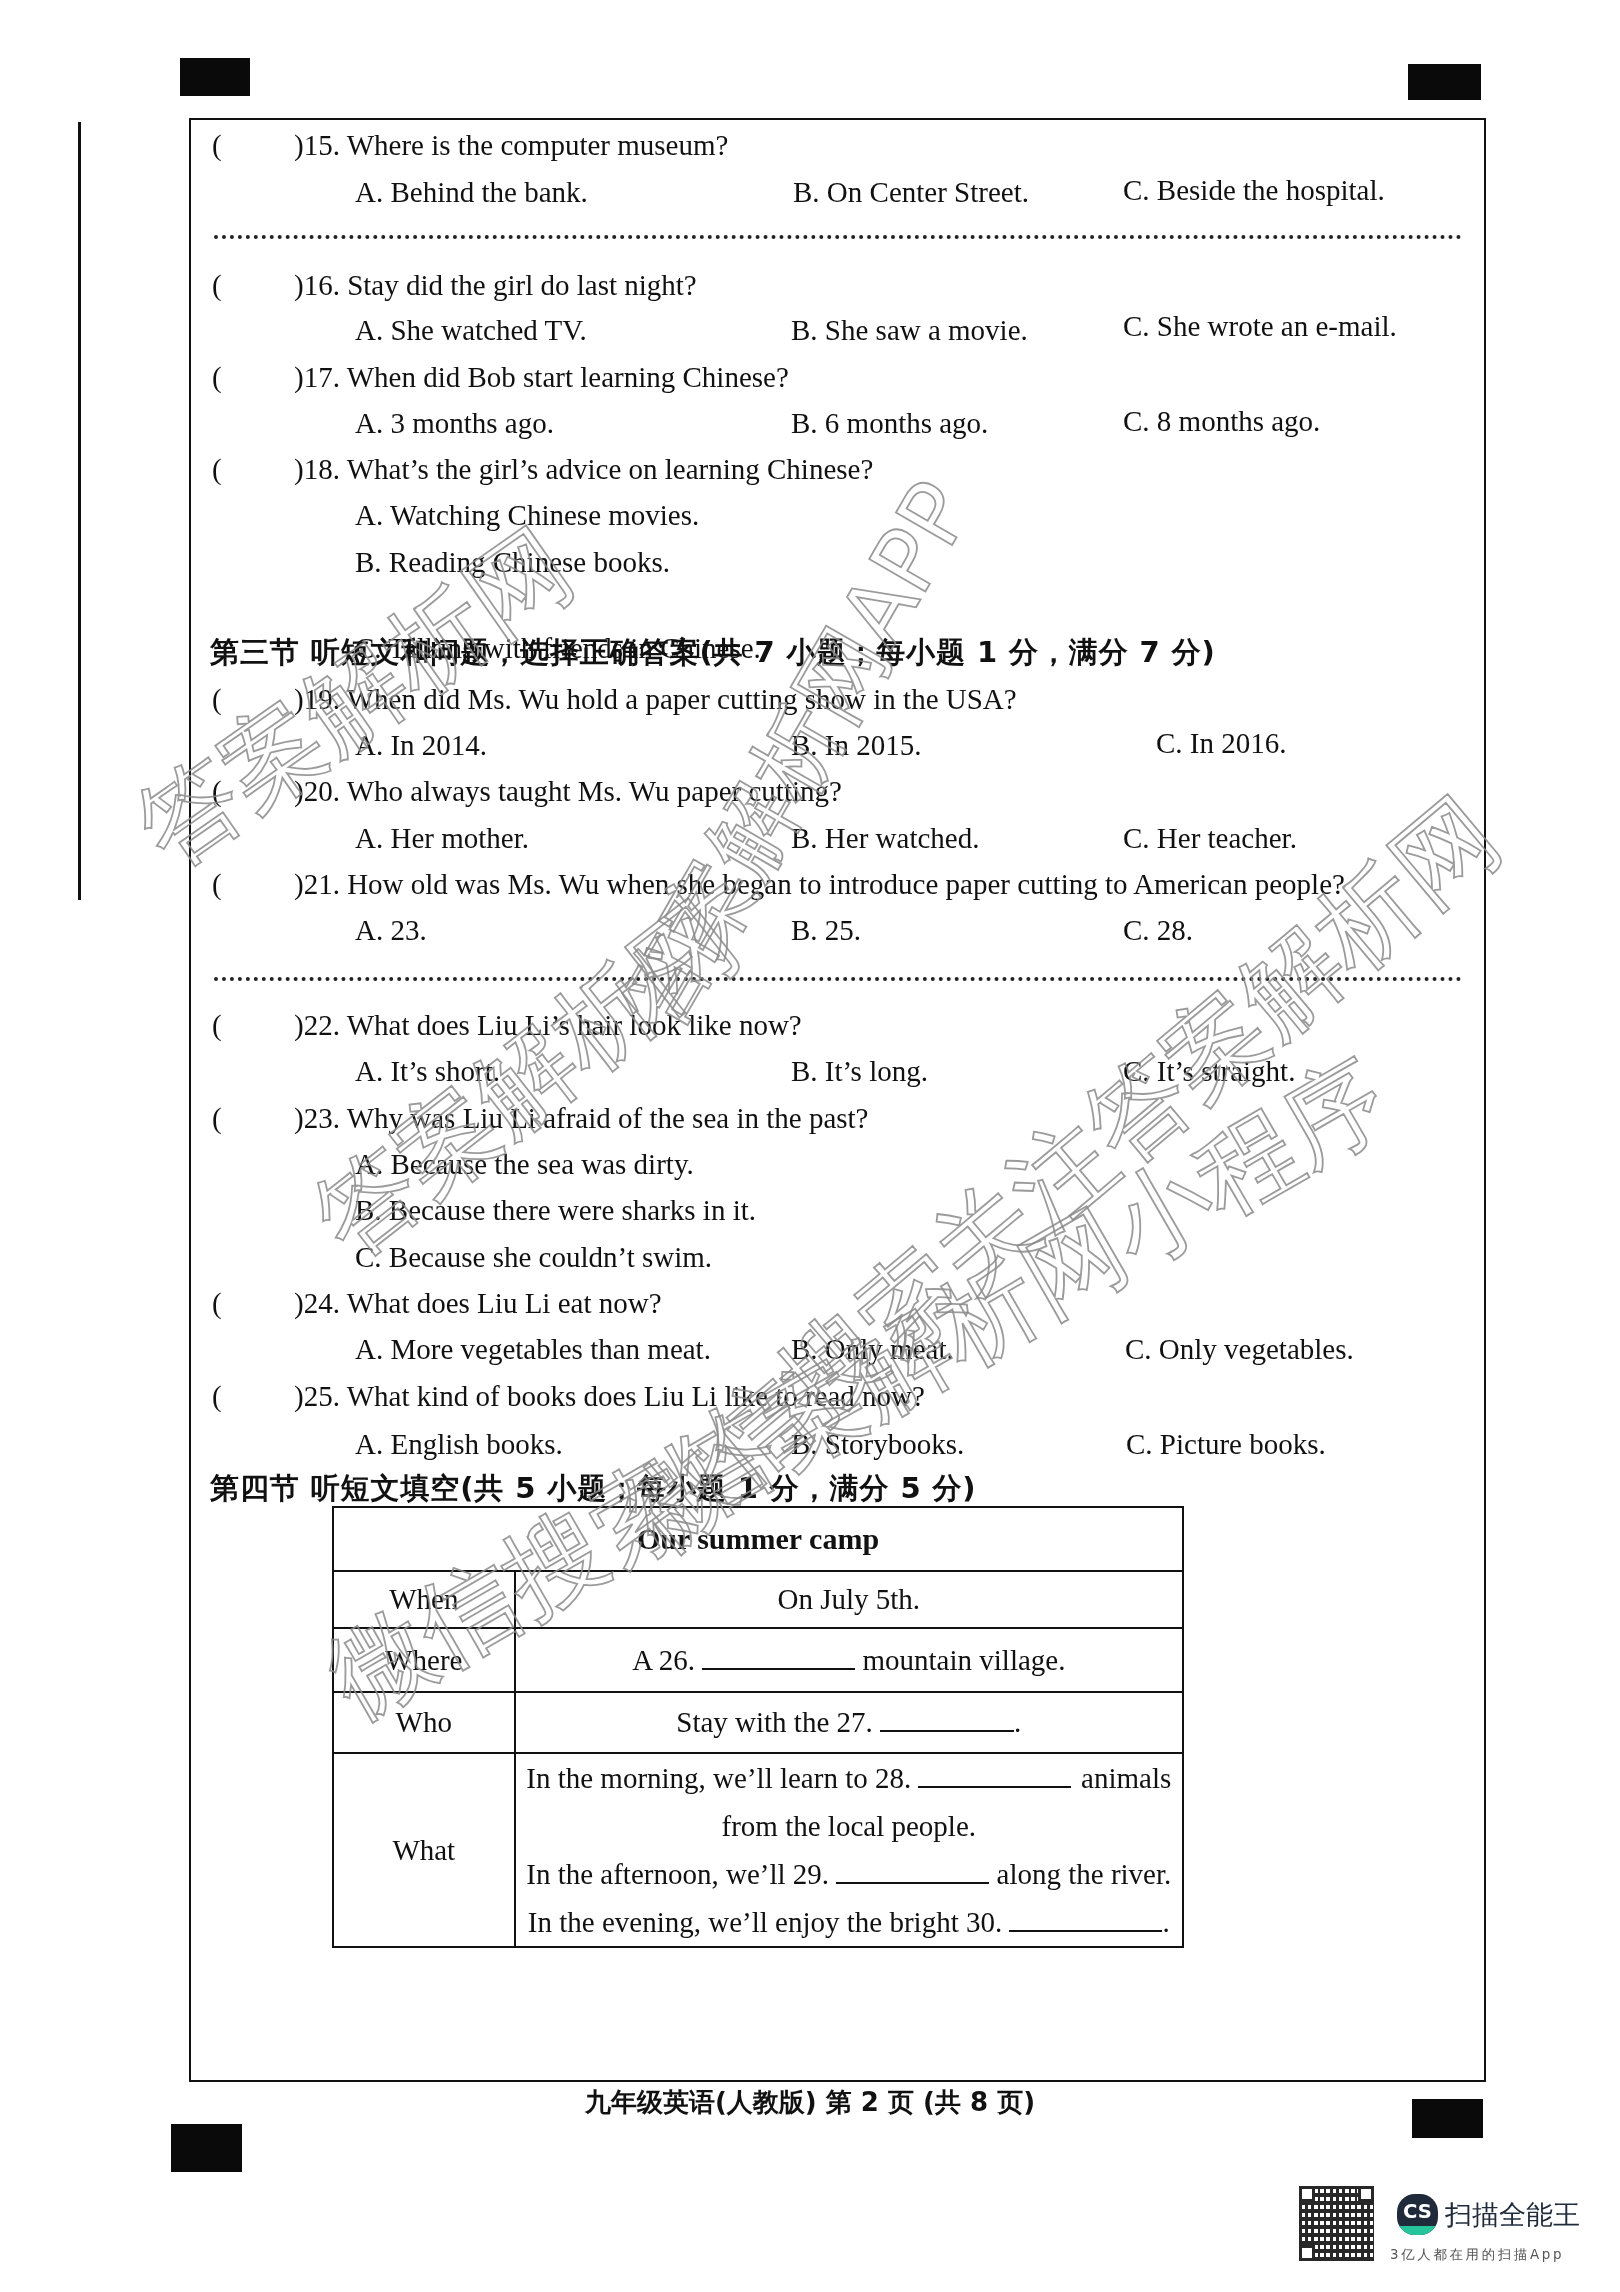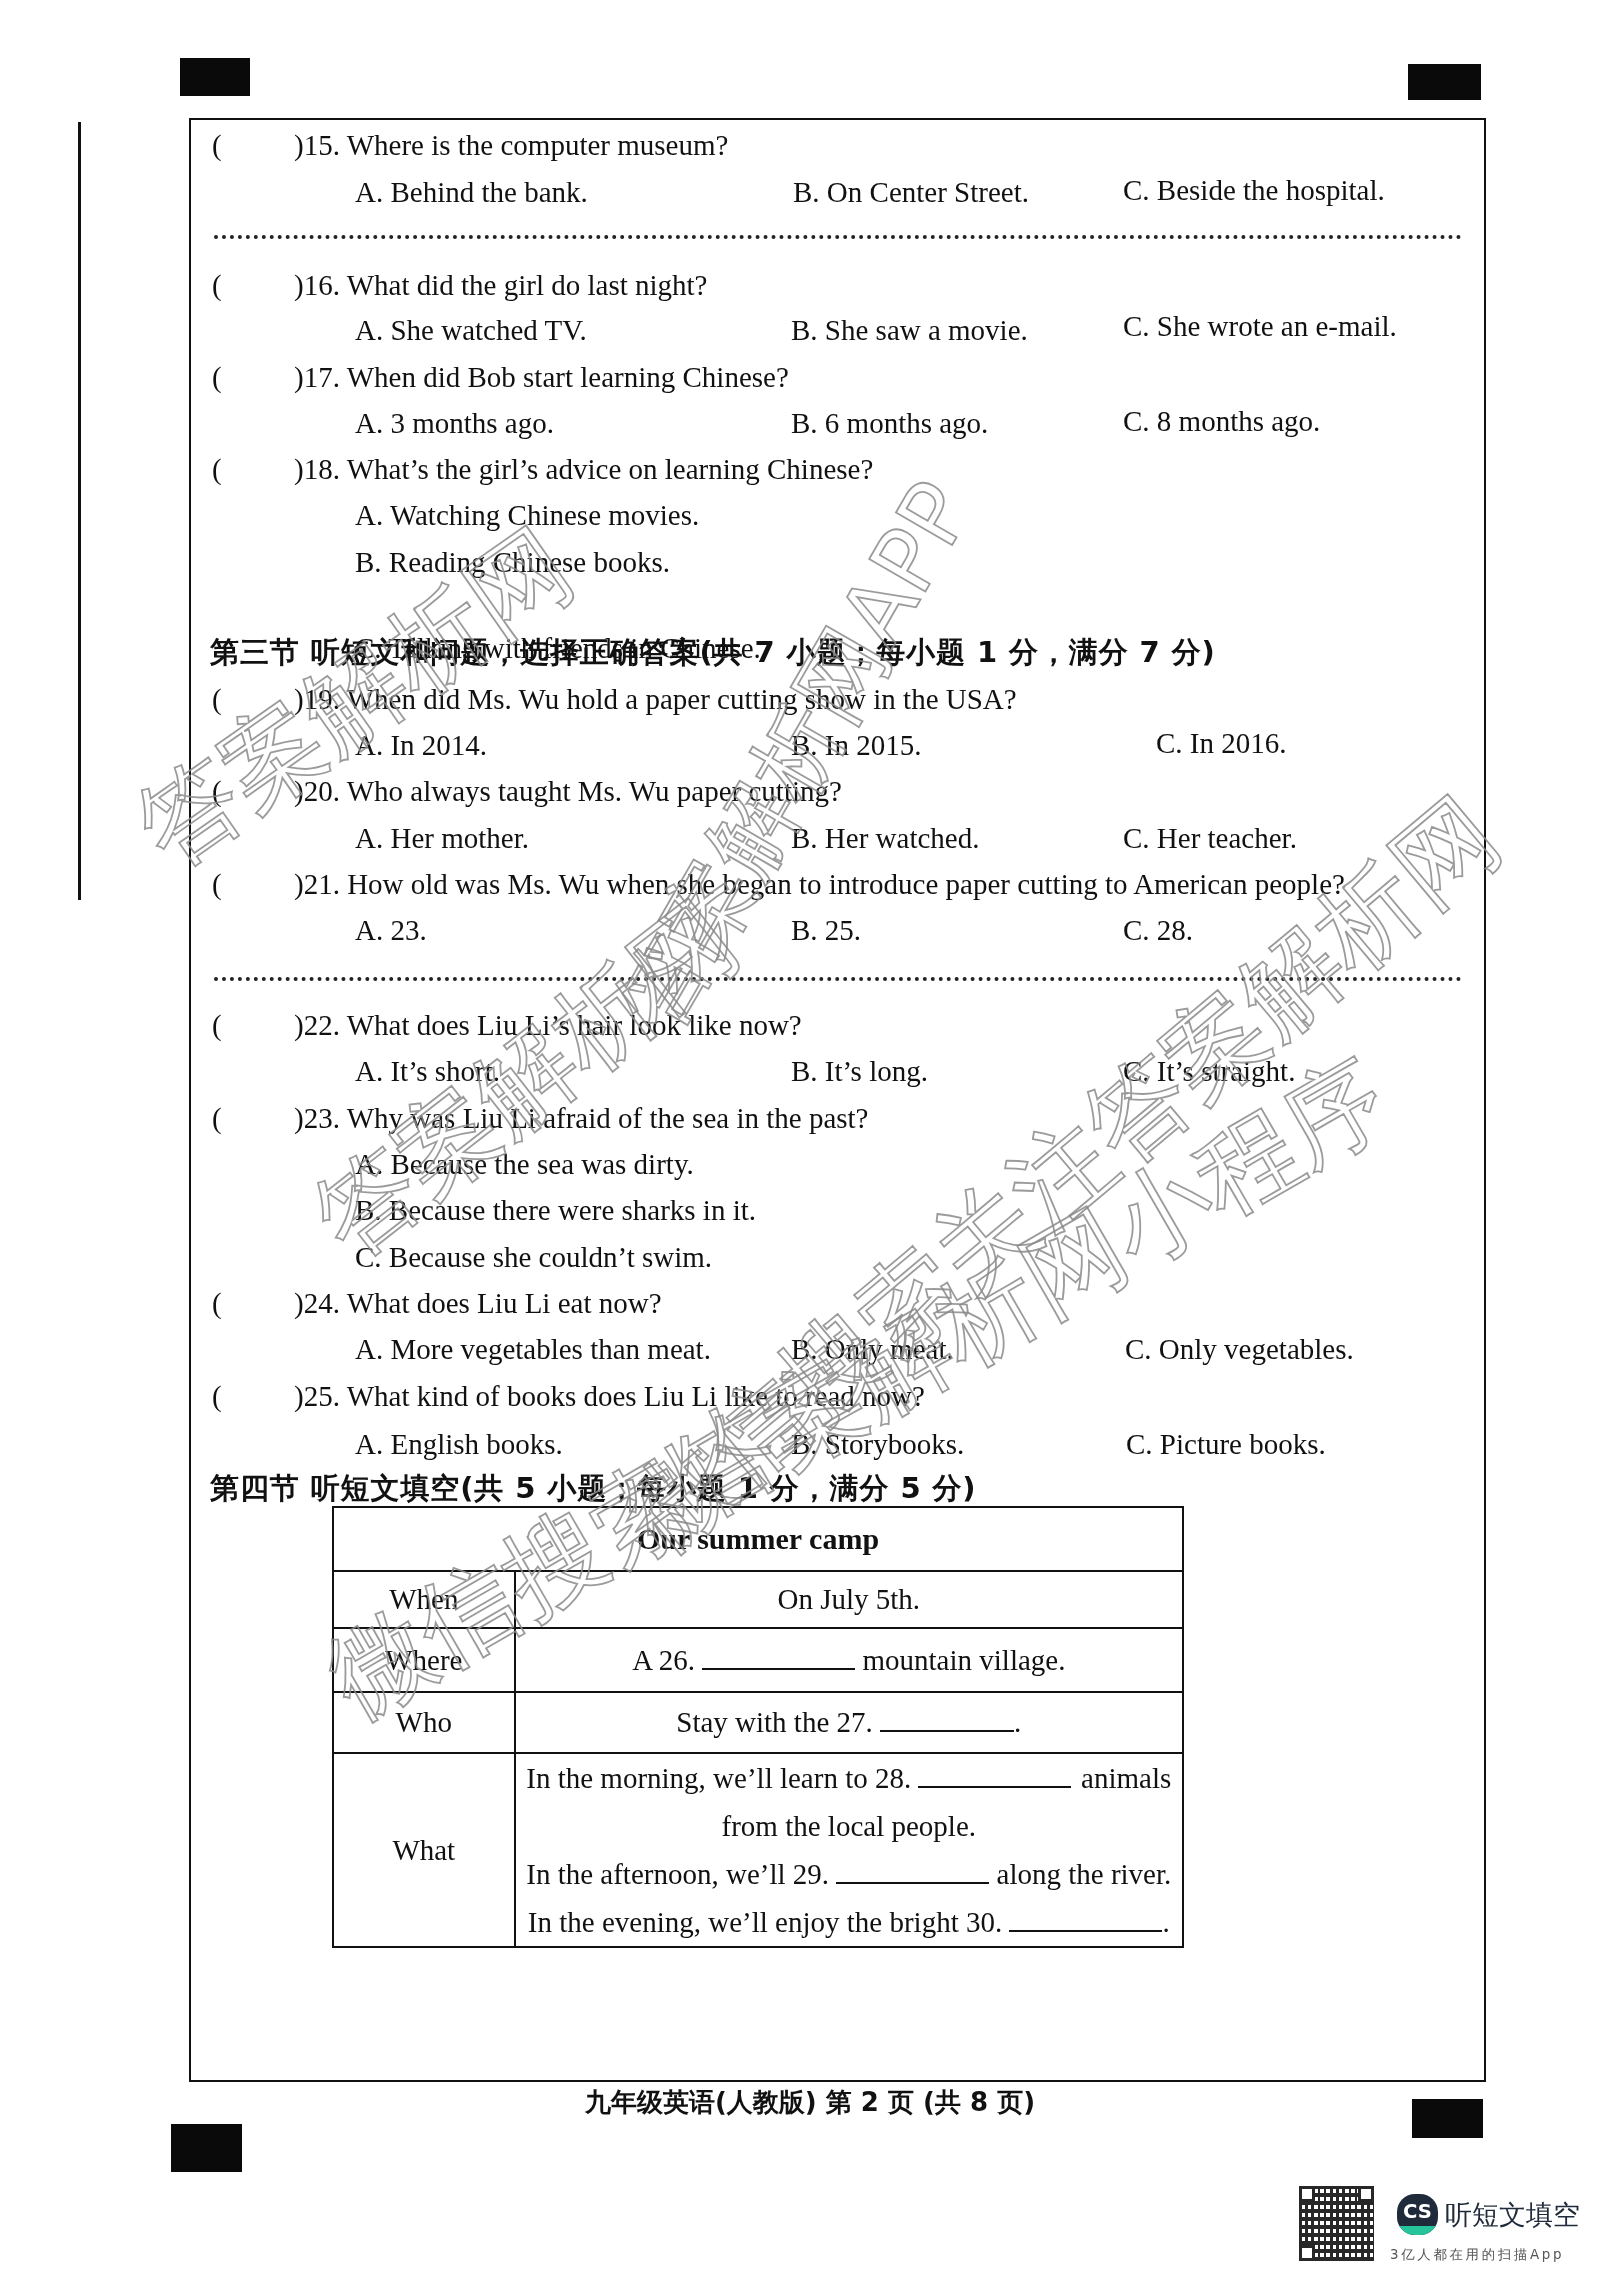--- a/index.html
+++ b/index.html
@@ -86,21 +86,21 @@
   </span>
 </div>
 <div class="opt" style="left:355px;top:174px;">A. Behind the bank.</div>
 <div class="opt" style="left:793px;top:174px;">B. On Center Street.</div>
 <div class="opt" style="left:1123px;top:172px;">C. Beside the hospital.</div>
 
 <div class="dotted" style="top:235px;"></div>
 
 <div class="q" style="top:267px;left:0;width:1620px;">
   <span class="paren-l">(</span>
-  <span style="position:absolute;left:294px;"><span>)</span><span>16</span>. <span>What did the girl do last night?</span></span>
+  <span style="position:absolute;left:294px;"><span>)</span><span>16</span>. <span>Stay did the girl do last night?</span></span>
 </div>
 <div class="opt" style="left:355px;top:312px;">A. She watched TV.</div>
 <div class="opt" style="left:791px;top:312px;">B. She saw a movie.</div>
 <div class="opt" style="left:1123px;top:308px;">C. She wrote an e-mail.</div>
 
 <div class="q" style="top:359px;left:0;width:1620px;">
   <span class="paren-l">(</span>
   <span style="position:absolute;left:294px;"><span>)</span><span>17</span>. <span>When did Bob start learning Chinese?</span></span>
 </div>
 <div class="opt" style="left:355px;top:405px;">A. 3 months ago.</div>
@@ -233,15 +233,15 @@
 
 <div class="qr">
   <div class="finder" style="left:0;top:0;"></div>
   <div class="finder" style="right:0;top:0;"></div>
   <div class="finder" style="left:0;bottom:0;"></div>
 </div>
 <div class="cs-badge">
   <span>CS</span>
   <div class="green"></div>
 </div>
-<div class="app-name">听短文填空</div>
+<div class="app-name">扫描全能王</div>
 <div class="app-tag">3亿人都在用的扫描App</div>
 
 
 </body></html>

